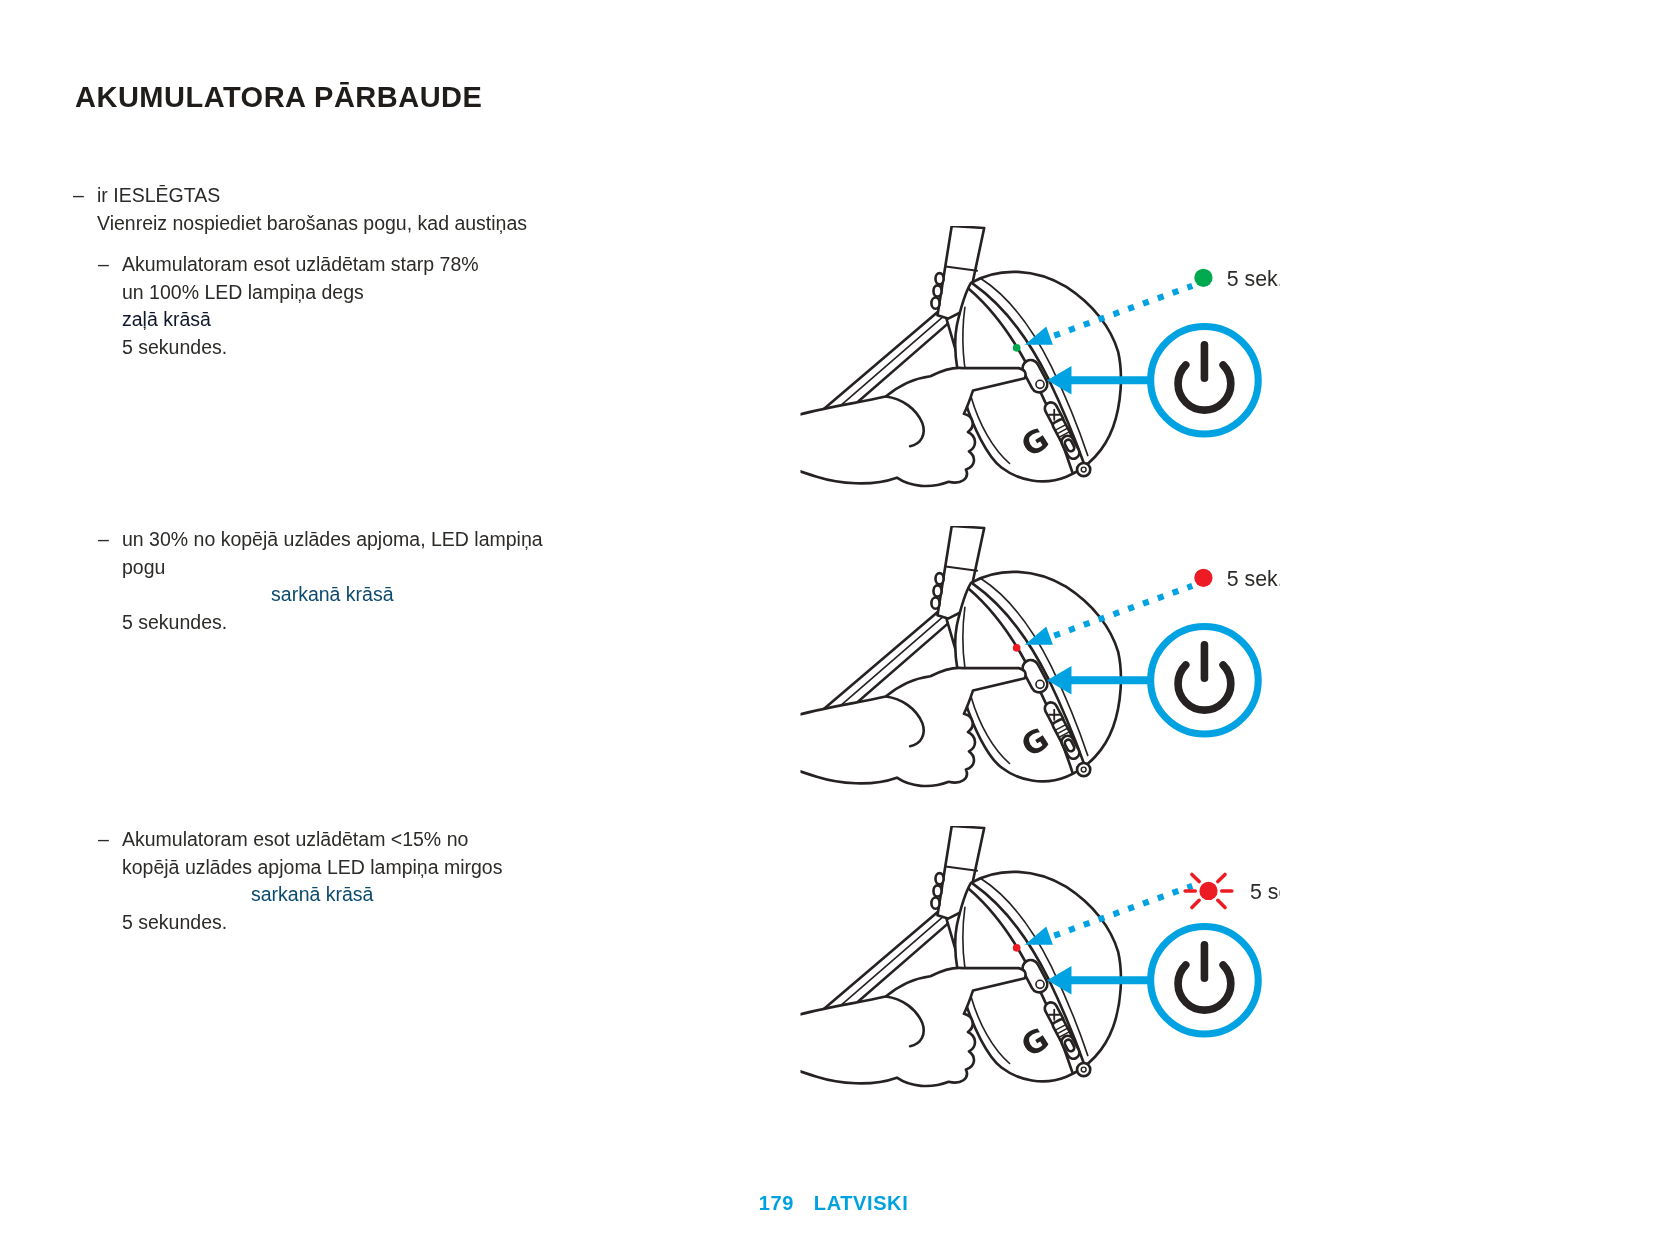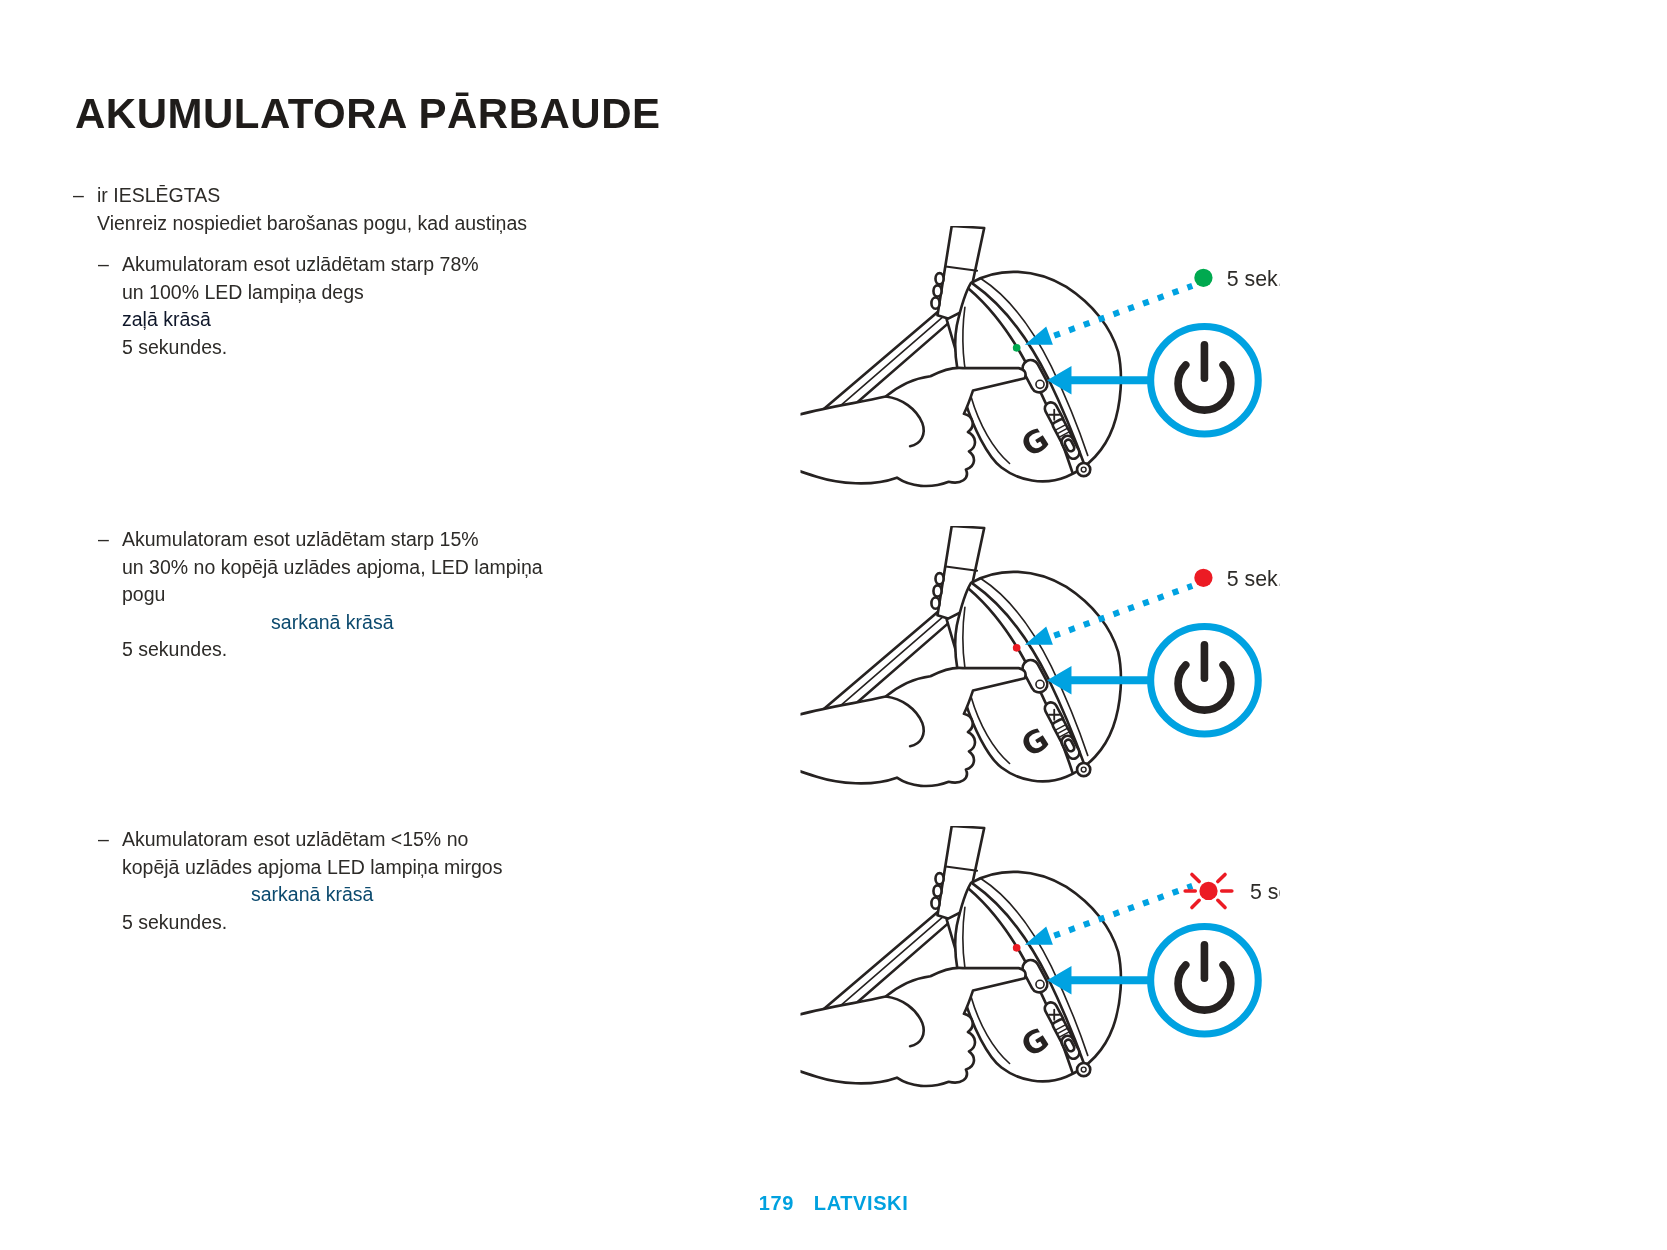--- a/index.html
+++ b/index.html
@@ -2,21 +2,21 @@
 <html><head>
 <meta charset="utf-8">
 <style>
   html,body{margin:0;padding:0;}
   body{
     width:1667px;height:1250px;position:relative;background:#ffffff;
     font-family:"Liberation Sans", sans-serif;color:#2d2b28;overflow:hidden;
   }
   .page-title{
     position:absolute;left:75px;top:62px;
-    font-size:42px;font-weight:700;letter-spacing:.5px;color:#1f1c1a;
+    font-size:29px;font-weight:700;letter-spacing:.5px;color:#1f1c1a;
   }
   .bullet{
     position:absolute;display:flex;align-items:flex-start;
     font-size:19.5px;line-height:27.5px;color:#2d2b28;
   }
   .bullet .dash{width:24px;flex:none;}
   .bullet .lines span{display:block;}
   .seg{display:inline;}
   .seg-green{color:#0f172a;}
   .seg-red{color:#0c4a6e;text-align:center;}
@@ -150,23 +150,20 @@
         <span class="seg seg-green">zaļā krāsā</span>
         <span class="seg"> 5 sekundes.</span>
       </span>
   </span>
 </div>
 
 <div class="bullet bullet-sub2">
   <span class="dash">–</span>
   <span class="lines">
     <span>
-        <span class="seg">Akumulatoram esot uzlādētam starp 15%</span>
-      </span>
-    <span>
         <span class="seg">un 30% no kopējā uzlādes apjoma, LED lampiņa</span>
       </span>
     <span>
         <span class="seg">pogu </span>
         <span class="seg seg-red">sarkanā krāsā</span>
         <span class="seg"> 5 sekundes.</span>
       </span>
   </span>
 </div>
 

